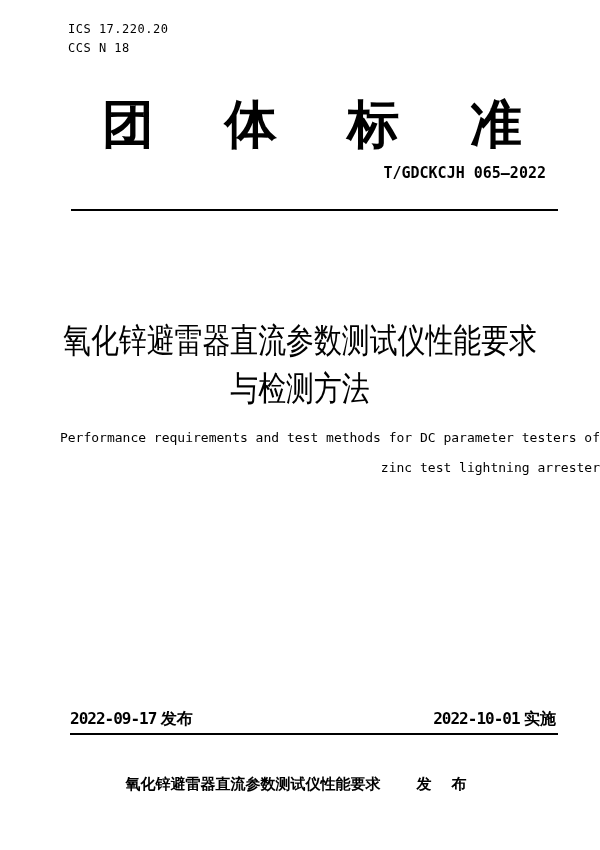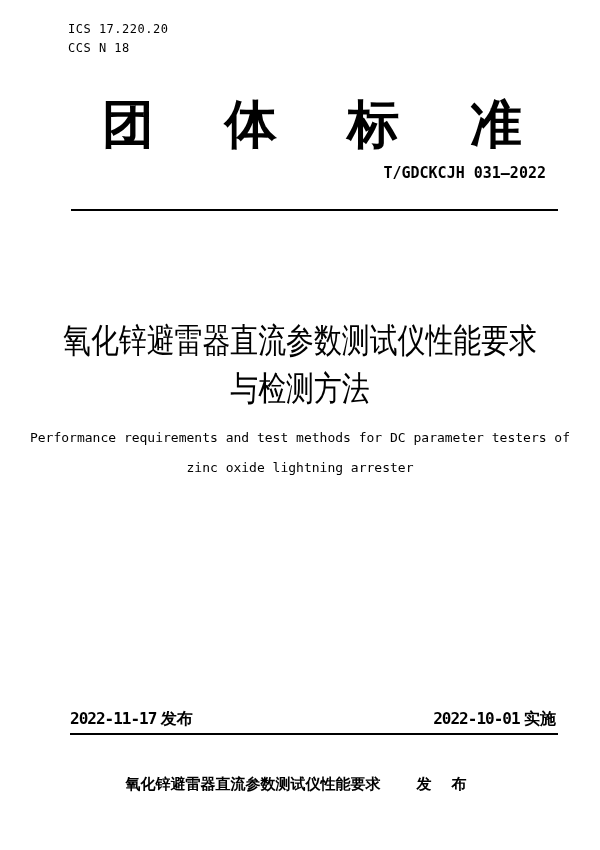--- a/index.html
+++ b/index.html
@@ -79,21 +79,21 @@
     transform: scaleX(0.82);
     transform-origin: center;
   }
 
   
   .title-en {
     position: absolute;
     top: 423px;
     left: 0;
     width: 100%;
-    text-align: center;
+    text-align: right;
     font-family: "DejaVu Sans Mono", monospace;
     font-size: 13px;
     line-height: 30px;
   }
 
   
   .dates-row {
     position: absolute;
     top: 709px;
     left: 70px;
@@ -145,36 +145,36 @@
     <div>CCS N 18</div>
   </div>
 
   <div class="doc-type">
     <span>团</span>
     <span>体</span>
     <span>标</span>
     <span>准</span>
   </div>
 
-  <div class="std-number">T/GDCKCJH 031—2022</div>
+  <div class="std-number">T/GDCKCJH 065—2022</div>
 
   <div class="rule-top"></div>
 
   <div class="title-cn">
     <span class="line">氧化锌避雷器直流参数测试仪性能要求</span>
     <span class="line">与检测方法</span>
   </div>
 
   <div class="title-en">
     <div>Performance requirements and test methods for DC parameter testers of</div>
-    <div>zinc oxide lightning arrester</div>
+    <div>zinc test lightning arrester</div>
   </div>
 
   <div class="dates-row">
-    <div><span class="date-num">2022-11-17</span> <span>发布</span></div>
+    <div><span class="date-num">2022-09-17</span> <span>发布</span></div>
     <div><span class="date-num">2022-10-01</span> <span>实施</span></div>
   </div>
 
   <div class="rule-bottom"></div>
 
   <div class="publisher-row">
     <span>氧化锌避雷器直流参数测试仪性能要求</span><span class="publish-label">发 布</span>
   </div>
 
 </div>

